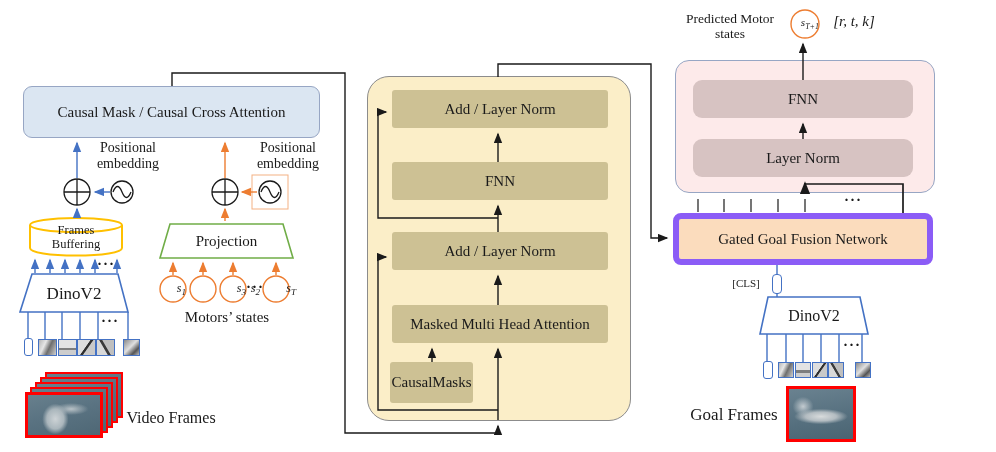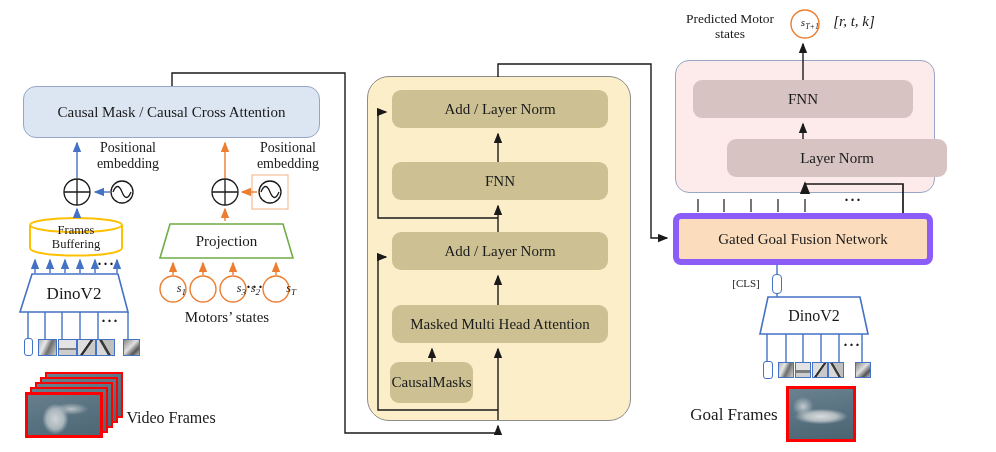--- a/index.html
+++ b/index.html
@@ -2,21 +2,21 @@
 <html><head>
 <meta charset="utf-8">
 <style>
   html,body{margin:0;padding:0;background:#fff;}
   .stage{position:relative;width:996px;height:452px;background:#fff;overflow:hidden;
          font-family:"Liberation Serif","DejaVu Serif",serif;color:#1a1a1a;}
   .lbl{position:absolute;text-align:center;line-height:1.12;z-index:4;}
   .box{position:absolute;box-sizing:border-box;display:flex;align-items:center;justify-content:center;text-align:center;}
   .blue-big{background:#dbe6f2;border:1px solid #97a6c4;border-radius:9px;font-size:15px;z-index:1;}
   .yellow-big{background:#fbeec8;border:1px solid #8c8c8c;border-radius:22px;z-index:0;}
-  .tan{background:#cdc194;border-radius:9px;font-size:15px;z-index:1;}
+  .tan{background:#cdc194;border-radius:3px;font-size:15px;z-index:1;}
   .pink-big{background:#fdeaea;border:1px solid #97a6c4;border-radius:14px;z-index:0;}
   .mauve{background:#d7c3c2;border-radius:9px;font-size:15px;z-index:1;}
   .peach{background:#fbdcbd;border:6px solid #8b5cf6;border-radius:8px;font-size:15px;z-index:1;}
   .ellip{position:absolute;font-weight:700;font-size:15px;letter-spacing:1px;z-index:4;text-align:center;}
   .tok-white{position:absolute;background:#fff;border:1.5px solid #4472c4;border-radius:3px;box-sizing:border-box;z-index:3;}
   .patch{position:absolute;border:1.5px solid #4472c4;box-sizing:border-box;z-index:3;}
   .g1{background:linear-gradient(115deg,#b6b6b6 0%,#e6e6e6 32%,#6e6e6e 58%,#d2d2d2 100%);}
   .g2{background:linear-gradient(180deg,#e3e3e3 0 52%,#7d7d7d 52% 68%,#cdcdcd 68% 100%);}
   .g3{background:linear-gradient(125deg,#dedede 0 44%,#2f2f2f 47% 54%,#c9c9c9 58% 100%);}
   .g4{background:linear-gradient(60deg,#d8d8d8 0 40%,#3a3a3a 44% 52%,#bfbfbf 56% 100%);}
@@ -92,21 +92,21 @@
 
     <g fill="#fff" stroke="#1a1a1a" stroke-width="1.3">
       <circle cx="122" cy="192" r="11"></circle>
       <path d="M113,192 Q117.5,181 122,192 Q126.5,203 131,192" fill="none"></path>
       <rect x="252" y="175" width="36" height="34" fill="none" stroke="#f4b183" stroke-width="1"></rect>
       <circle cx="270" cy="192" r="11"></circle>
       <path d="M261,192 Q265.5,181 270,192 Q274.5,203 279,192" fill="none"></path>
     </g>
   </svg>
 
-  <div class="box blue-big" style="left:23px;top:86px;width:297px;height:52px;border-radius:13px;">
+  <div class="box blue-big" style="left:23px;top:86px;width:297px;height:52px;">
     <span>Causal Mask / Causal Cross Attention</span>
   </div>
 
   <div class="box yellow-big" style="left:367px;top:76px;width:264px;height:345px;"></div>
   <div class="box tan" style="left:392px;top:90px;width:216px;height:38px;">
     <span>Add / Layer Norm</span>
   </div>
   <div class="box tan" style="left:392px;top:162px;width:216px;height:38px;">
     <span>FNN</span>
   </div>
@@ -118,21 +118,21 @@
   </div>
   <div class="box tan" style="left:390px;top:362px;width:83px;height:41px;flex-direction:row;line-height:1.15;">
     <span>Causal</span>
     <span>Masks</span>
   </div>
 
   <div class="box pink-big" style="left:675px;top:60px;width:260px;height:133px;"></div>
   <div class="box mauve" style="left:693px;top:80px;width:220px;height:38px;">
     <span>FNN</span>
   </div>
-  <div class="box mauve" style="left:693px;top:139px;width:220px;height:38px;margin-left:34px;">
+  <div class="box mauve" style="left:693px;top:139px;width:220px;height:38px;">
     <span>Layer Norm</span>
   </div>
 
   <div class="box peach" style="left:673px;top:213px;width:260px;height:52px;">
     <span>Gated Goal Fusion Network</span>
   </div>
 
   <div class="lbl" style="left:88px;top:140px;width:80px;font-size:14px;">
     <div>Positional</div>
     <div>embedding</div>

